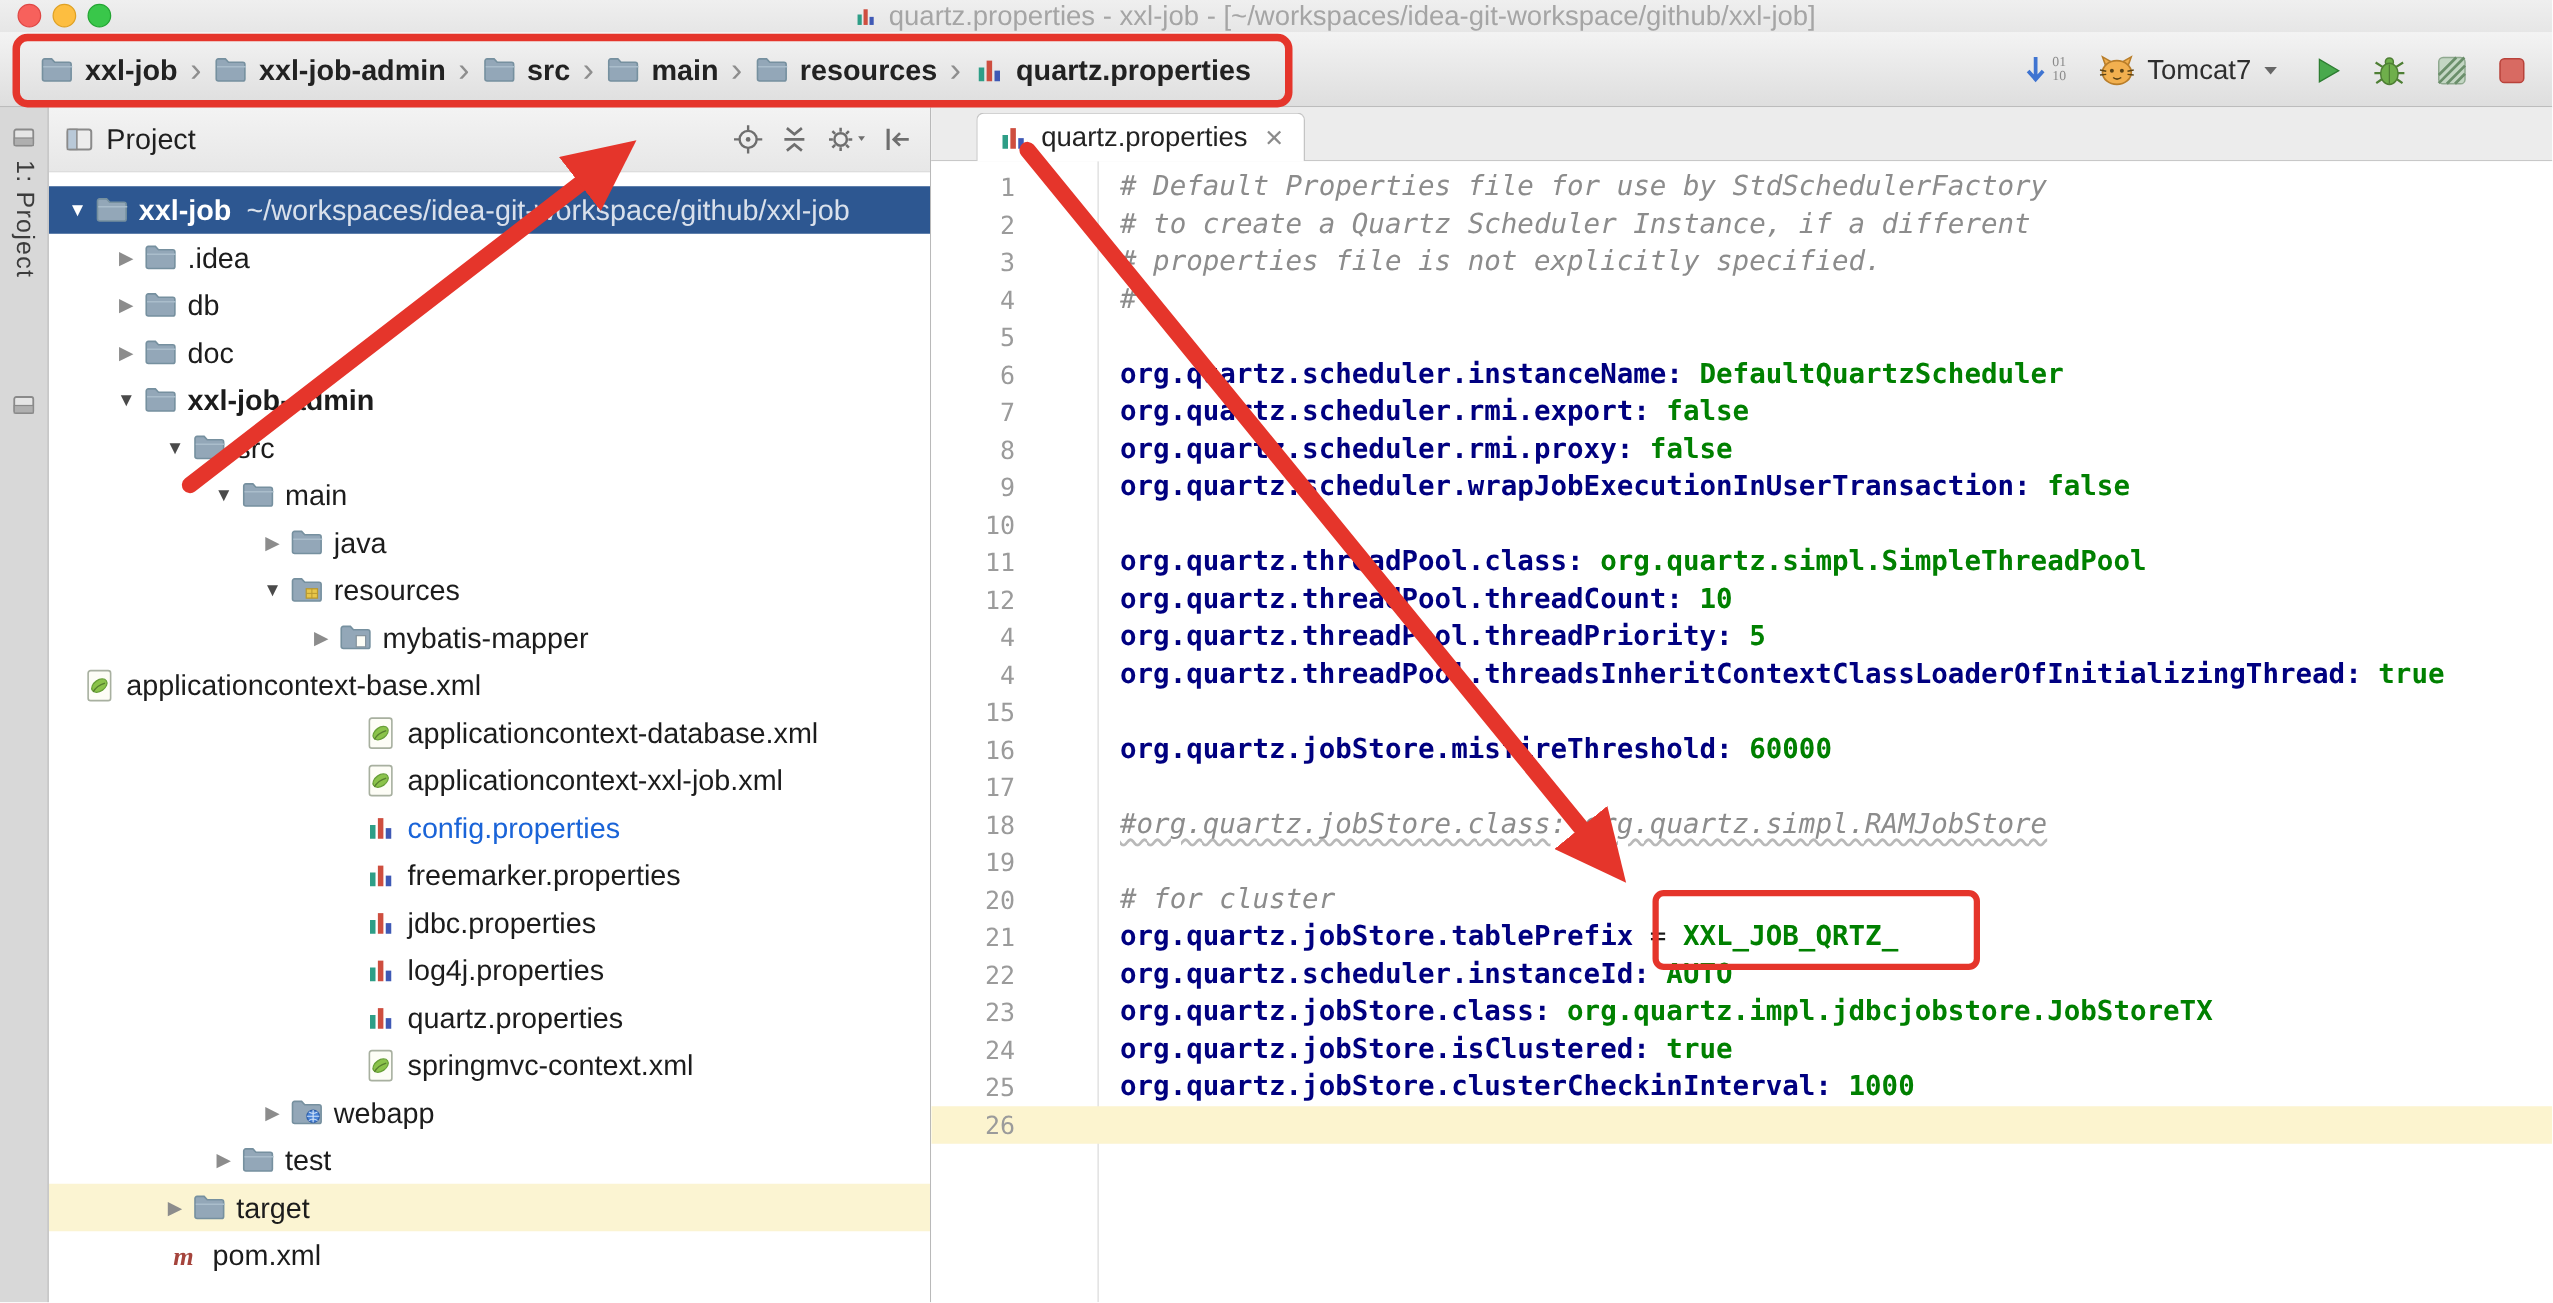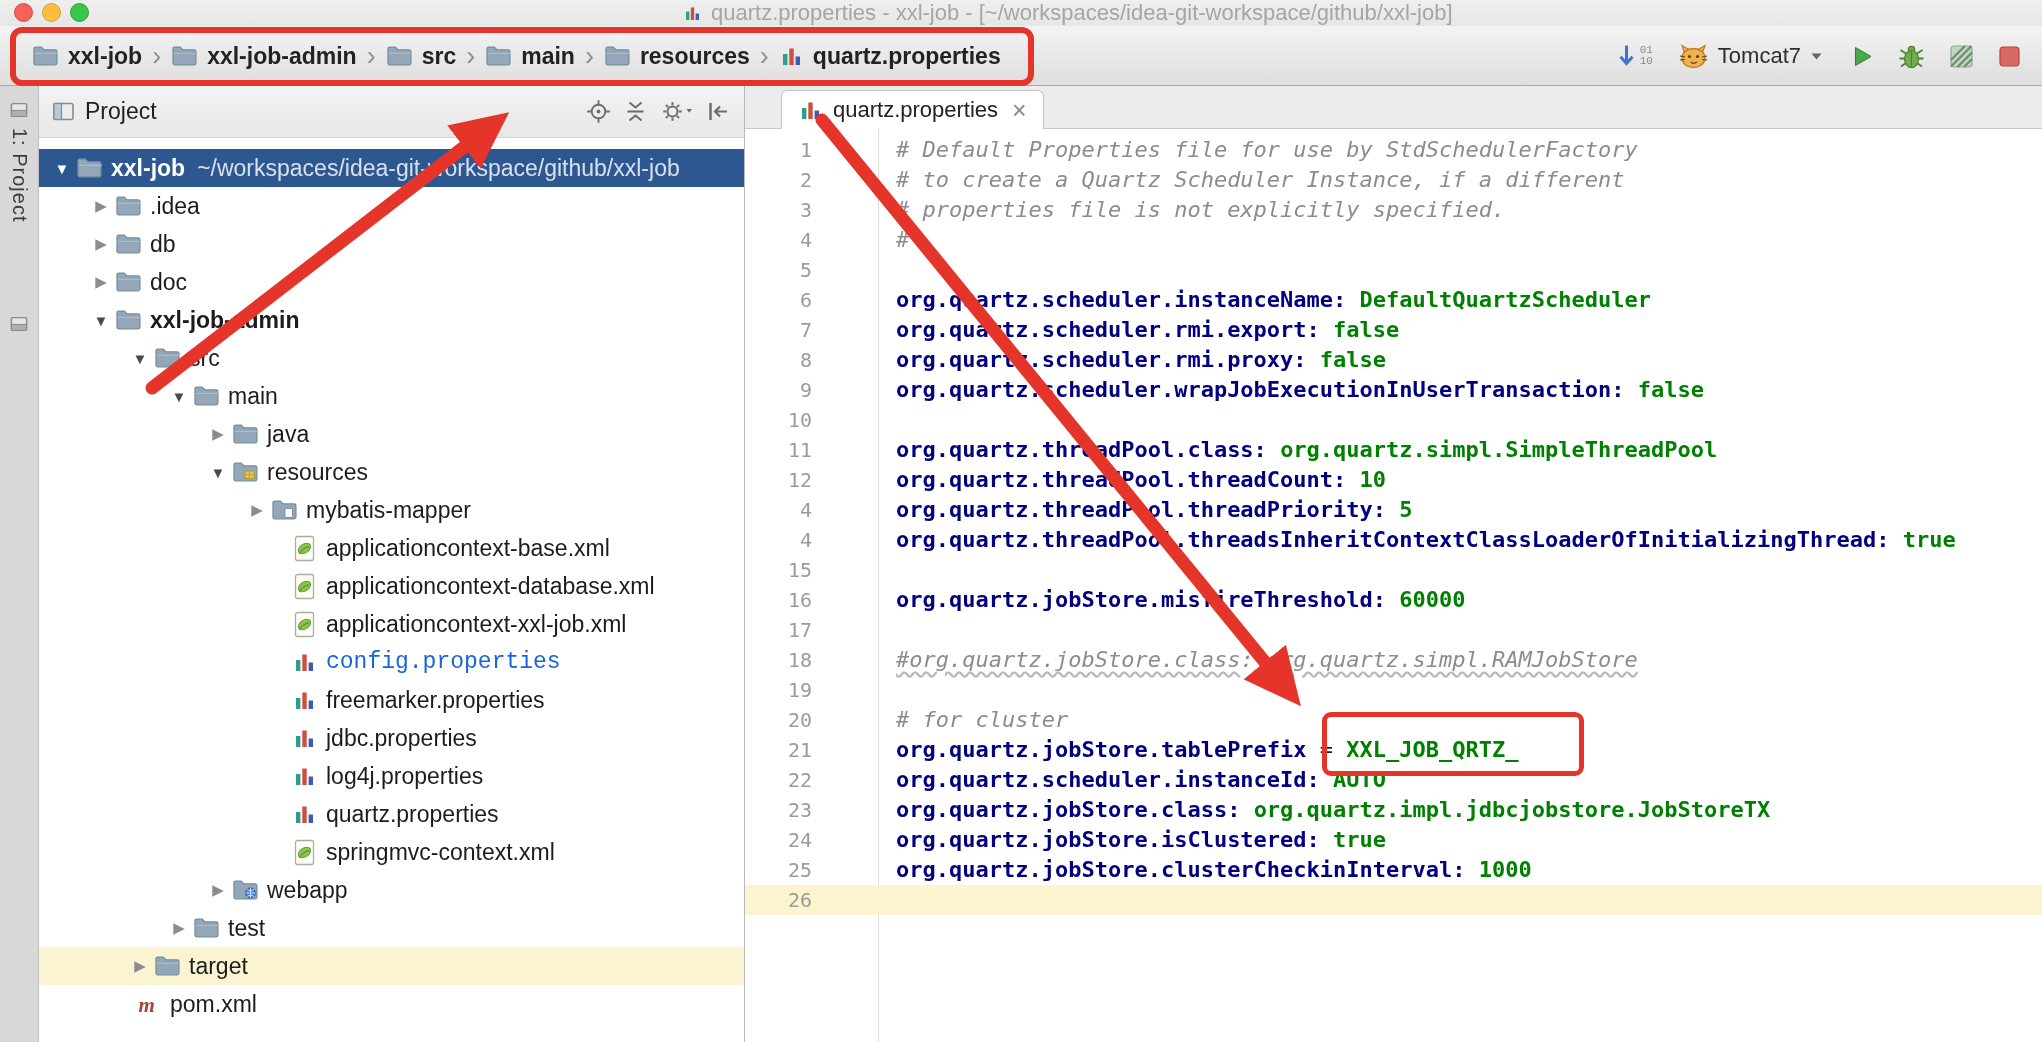--- a/index.html
+++ b/index.html
@@ -19,21 +19,21 @@
   
   .navbar{position:absolute;left:0;top:26px;width:100%;height:60px;
           background:linear-gradient(#F3F3F3,#DEDEDE);border-bottom:1px solid #A9A9A9;box-sizing:border-box;}
   .breadcrumbs{position:absolute;left:30px;top:0;height:60px;display:flex;align-items:center;
                font-size:23px;font-weight:bold;color:#222;white-space:nowrap;}
   .crumb{display:flex;align-items:center;gap:9px;padding:0 2px;}
   .crumb-sep{color:#8E8E8E;font-size:27px;font-weight:normal;margin:0 8px;}
   .run-controls{position:absolute;right:20px;top:0;height:60px;display:flex;align-items:center;gap:24px;}
   .indicator{display:flex;align-items:center;gap:3px;}
   .mini{display:flex;flex-direction:column;font-size:11px;line-height:11px;color:#8A8A8A;
-        font-family:Liberation Mono, monospace;}
+        font-family:Liberation Serif, serif;}
   .run-config{display:flex;align-items:center;gap:8px;font-size:22px;color:#2E2E2E;cursor:default;}
   .rbtn{display:flex;align-items:center;justify-content:center;}
   .icn{display:inline-flex;align-items:center;justify-content:center;}
 
   
   .main{position:absolute;left:0;top:86px;right:0;bottom:0;display:flex;}
   .stripe{width:39px;flex:none;background:#D8D8D8;border-right:1px solid #C0C0C0;box-sizing:border-box;position:relative;}
   .stripe-btn{position:absolute;top:14px;left:0;right:0;display:flex;flex-direction:column;align-items:center;gap:8px;}
   .stripe-label{writing-mode:vertical-rl;font-size:20px;color:#3C3C3C;letter-spacing:1px;}
   .stripe-btn2{position:absolute;top:228px;left:0;right:0;display:flex;justify-content:center;}
@@ -43,21 +43,21 @@
   .panel-header{height:52px;flex:none;background:linear-gradient(#F3F3F3,#E7E7E7);border-bottom:1px solid #D3D3D3;
                 display:flex;align-items:center;padding:0 12px;gap:9px;font-size:23px;color:#1F1F1F;box-sizing:border-box;}
   .panel-header .spacer{flex:1;}
   .hbtn{display:flex;align-items:center;justify-content:center;margin-left:10px;}
   .tree{flex:1;overflow:hidden;padding-top:11px;font-size:23px;color:#1C1C1C;background:#FFF;}
   .trow{height:38px;display:flex;align-items:center;white-space:nowrap;overflow:hidden;}
   .trow .arrow{width:26px;flex:none;text-align:center;font-size:15px;color:#8C8C8C;}
   .trow.expanded .arrow{color:#4A4A4A;}
   .trow .ticon{width:28px;flex:none;margin-right:8px;}
   .tlabel.bold{font-weight:bold;}
-  .tlabel.modified{color:#1A64D8;font-family:Liberation Mono, monospace;}
+  .tlabel.modified{color:#1A64D8;}
   .tsuffix{margin-left:12px;color:rgba(255,255,255,0.82);}
   .trow.selected{background:#2D5791;color:#FFFFFF;}
   .trow.selected .arrow{color:#FFFFFF;}
   .trow.rowhl{background:#FBF4D2;}
 
   .editor-area{flex:1;display:flex;flex-direction:column;min-width:0;background:#fff;}
   .tabbar{height:43px;flex:none;background:#ECECEC;border-bottom:1px solid #C8C8C8;display:flex;
           align-items:flex-end;padding-left:36px;box-sizing:border-box;}
   .tab{height:39px;background:#FFFFFF;border:1px solid #C4C4C4;border-bottom:none;border-radius:6px 6px 0 0;
        display:flex;align-items:center;gap:10px;padding:0 16px;font-size:22px;color:#222;margin-bottom:-1px;box-sizing:border-box;}
@@ -403,21 +403,21 @@
           <div class="trow" style="padding-left:205px">
             <span class="arrow">▶</span>
             <span class="icn ticon">
               <svg width="27" height="24" viewBox="0 0 27 24">
                 <path d="M2 6.6 V4.8 c0-1 .7-1.7 1.7-1.7 h5.6 l2.5 2.7 h11.4 c1 0 1.7.7 1.7 1.7 v11.6 c0 1-.7 1.7-1.7 1.7 H3.7 c-1 0-1.7-.7-1.7-1.7 Z" fill="#93A7B8" stroke="#76909F" stroke-width="1.3"></path>
                 <rect x="14" y="10.5" width="7.5" height="9" fill="#FDFDF6" stroke="#86949E" stroke-width="1"></rect>
               </svg>
             </span>
             <span class="tlabel">mybatis-mapper</span>
           </div>
-          <div class="trow" style="padding-left:225px">
+          <div class="trow" style="">
             <span class="arrow"></span>
             <span class="icn ticon">
               <svg width="25" height="27" viewBox="0 0 25 27">
                 <rect x="3.5" y="1.5" width="18" height="24" rx="2" fill="#FDFDF6" stroke="#A8B0A0" stroke-width="1.3"></rect>
                 <ellipse cx="12.5" cy="13.5" rx="6.8" ry="4.4" transform="rotate(-35 12.5 13.5)" fill="#8BC34A" stroke="#689F38" stroke-width="1"></ellipse>
                 <path d="M7.5 18.5 C9.5 15 12 13 17 11.5" stroke="#577F2E" stroke-width="1" fill="none"></path>
               </svg>
             </span>
             <span class="tlabel">applicationcontext-base.xml</span>
           </div>

